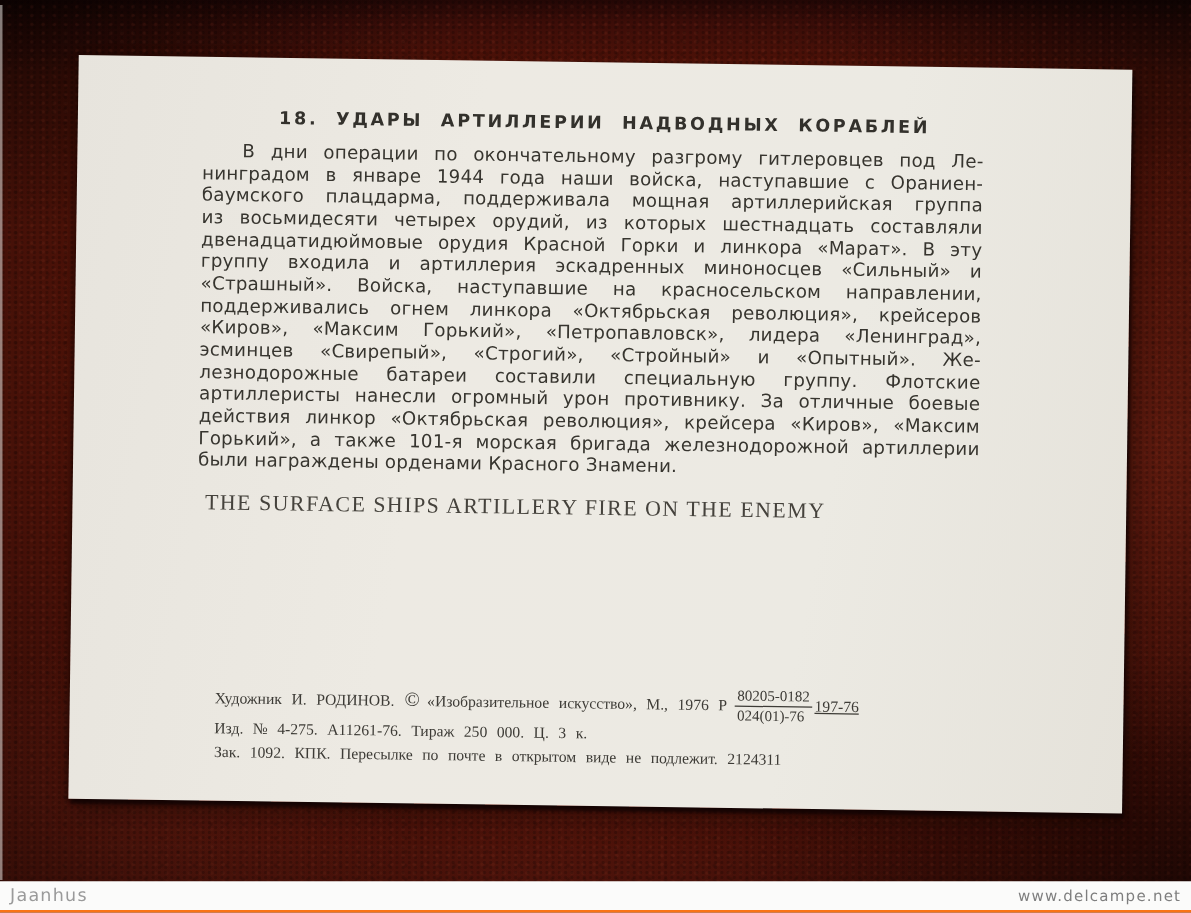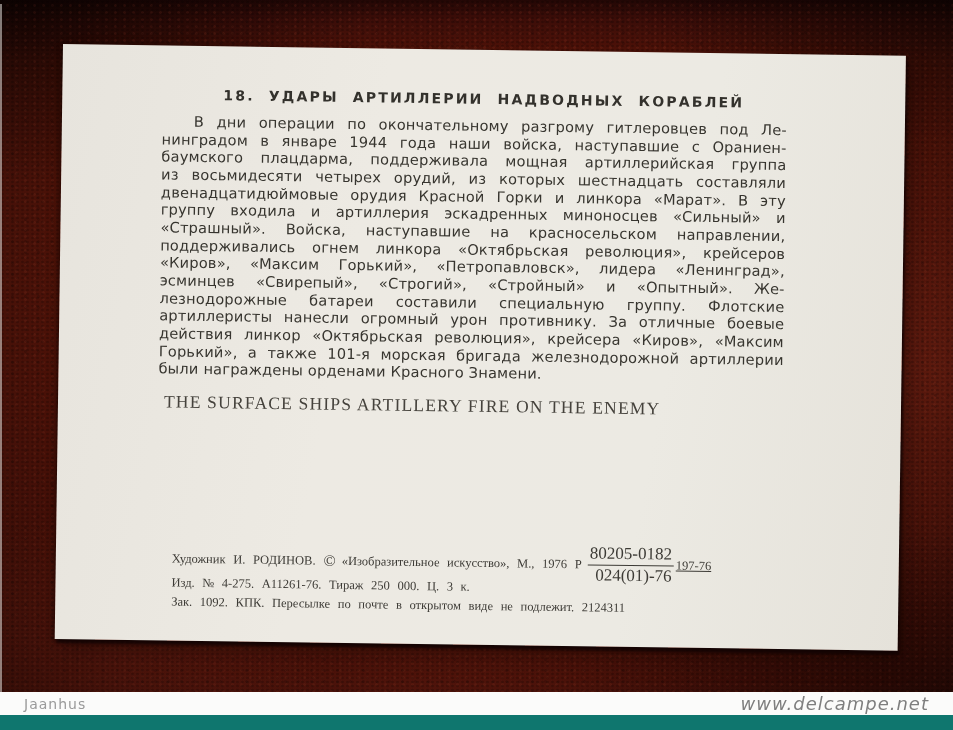--- a/index.html
+++ b/index.html
@@ -1,20 +1,20 @@
 <!DOCTYPE html>
 <html><head>
 <meta charset="utf-8">
 <style>
   html,body{margin:0;padding:0;}
   .scene{
     position:relative;
     width:953px;height:730px;
     overflow:hidden;
-    background:#0f766e;
+    background:#f97316;
     font-family:"DejaVu Sans", sans-serif;
   }
   
   .leather{
     position:absolute;left:0;top:0;width:953px;height:707px;
     background:
       radial-gradient(ellipse 620px 420px at 50% 46%, rgba(110,30,18,0.25), transparent 70%),
       radial-gradient(ellipse 260px 340px at 98% 52%, rgba(150,50,30,0.32), transparent 72%),
       radial-gradient(ellipse 300px 200px at 12% 92%, rgba(145,45,28,0.30), transparent 70%),
       radial-gradient(ellipse 420px 180px at 45% 99%, rgba(120,35,22,0.22), transparent 75%),
@@ -78,39 +78,39 @@
   .imprint{
     position:absolute;top:498px;left:116px;width:690px;
     font-family:"Liberation Serif", serif;
     font-size:12.5px;line-height:18.5px;
     word-spacing:4.5px;
     color:#3d3b36;white-space:nowrap;
   }
   .imp-line1{display:flex;align-items:center;height:30px;}
   .imp-copy{font-size:16px;margin:0 6px 0 8px;line-height:1;}
   .imp-frac{
-    display:inline-flex;flex-direction:column;align-items:flex-end;
-    font-size:17px;line-height:1.2;word-spacing:0;
+    display:inline-flex;flex-direction:column;align-items:flex-start;
+    font-size:12px;line-height:1.2;word-spacing:0;
     margin-left:6px;
   }
   .imp-frac .num{border-bottom:1px solid #3d3b36;padding:0 2px 0px;}
   .imp-frac .den{padding:0 2px;}
   .imp-suffix{margin-left:2px;text-decoration:underline;}
   
   .strip{
-    position:absolute;left:0;bottom:15px;width:953px;height:23px;
+    position:absolute;left:0;bottom:2px;width:953px;height:23px;
     background:#fbfbfa;
     display:flex;align-items:center;justify-content:space-between;
-    padding:0 24px;box-sizing:border-box;
+    padding:0 8px;box-sizing:border-box;
   }
   .wm-left{
     color:#9a9a9a;font-size:14px;letter-spacing:1px;
   }
   .wm-right{
-    color:#7e7e7e;font-size:18px;letter-spacing:1px;font-style:italic;
+    color:#7e7e7e;font-size:12px;letter-spacing:1px;
   }
 </style>
 </head>
 <body>
 
 <div class="scene">
 
   <div class="leather"></div>
   <div class="edge-sliver"></div>
 

